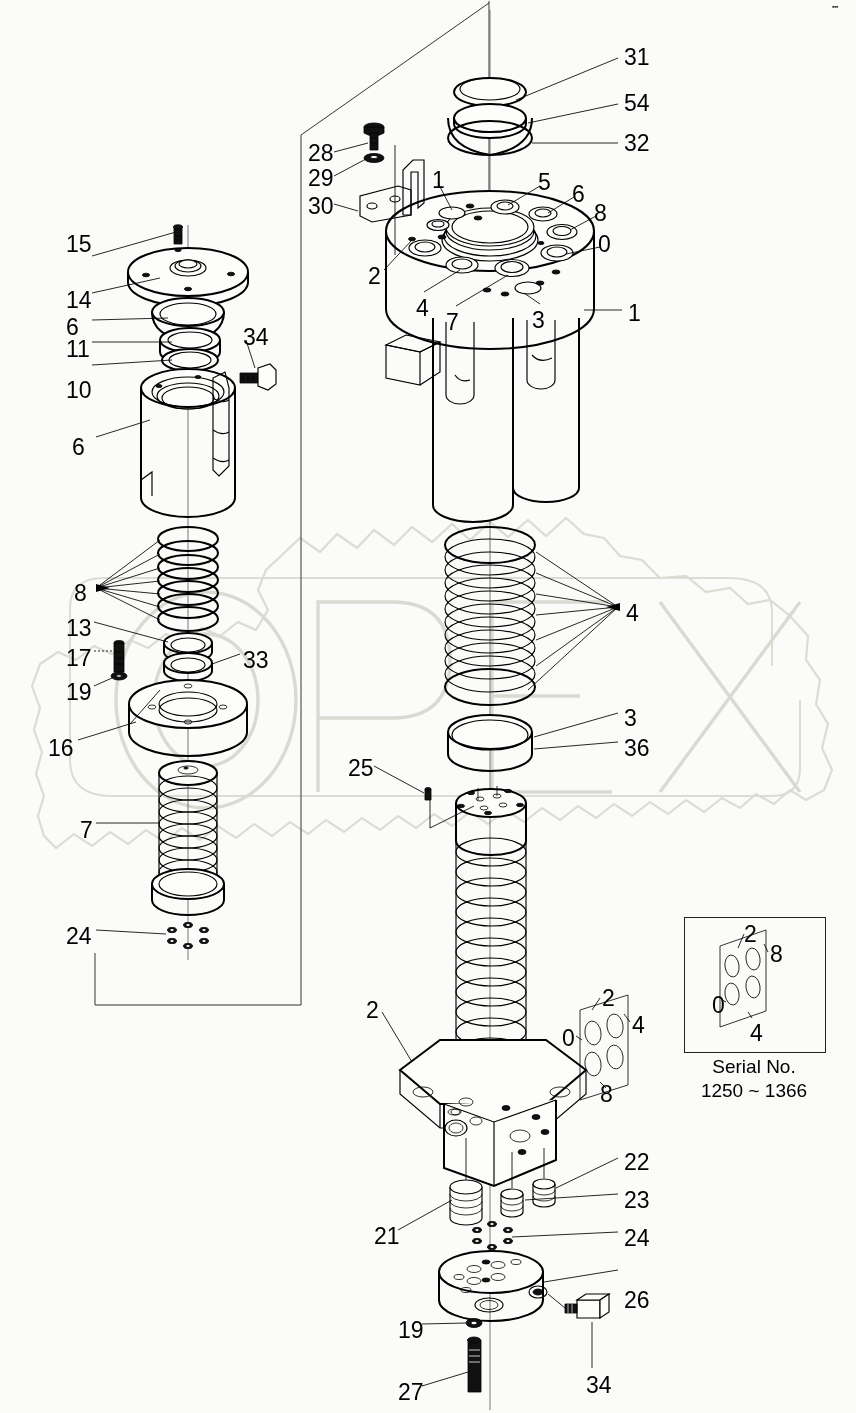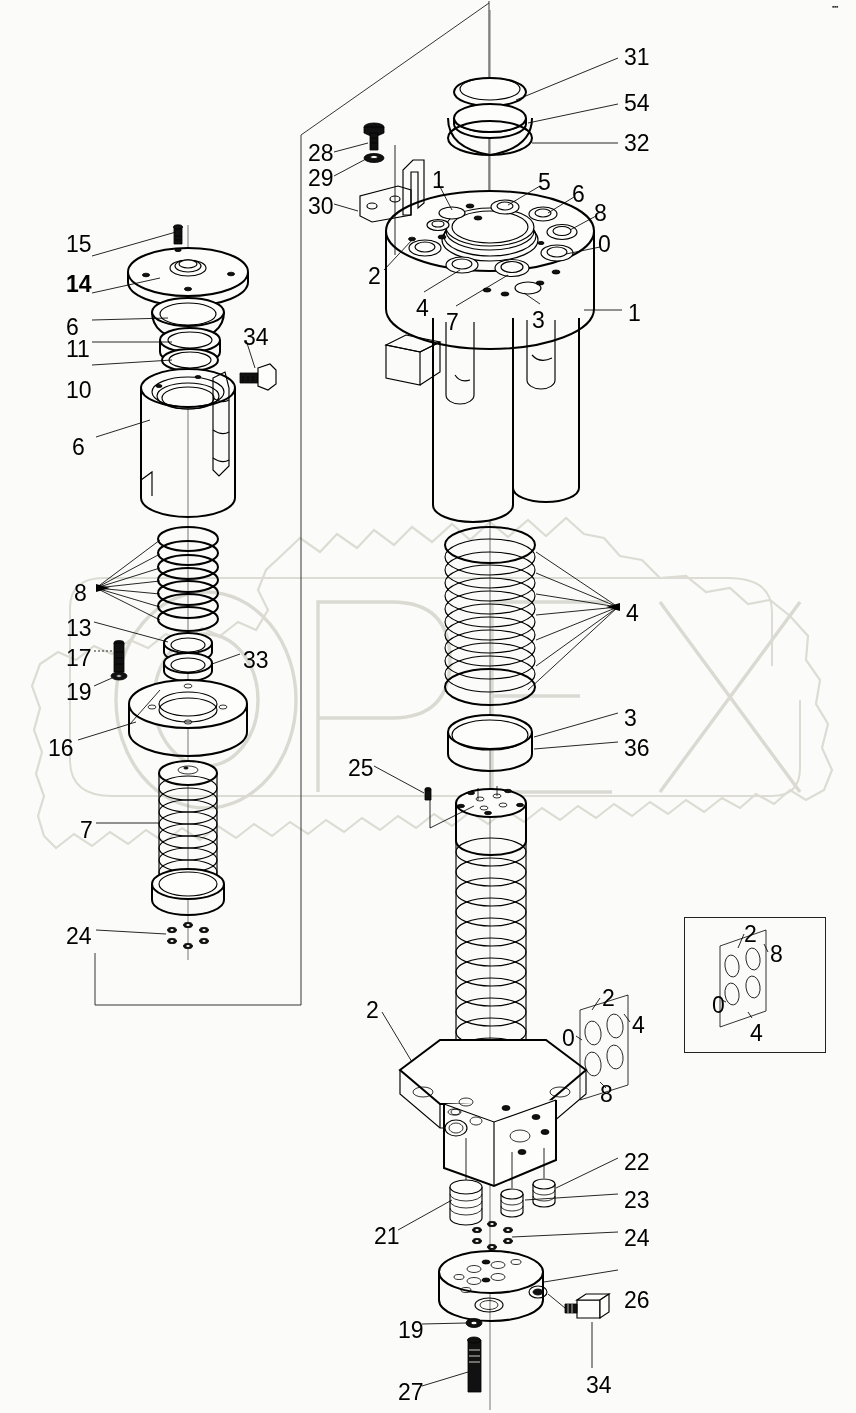--- a/index.html
+++ b/index.html
@@ -695,40 +695,44 @@
       <line x1="606" y1="1088" x2="600" y2="1082"></line>
 
       <line x1="744" y1="934" x2="738" y2="948"></line>
       <line x1="768" y1="952" x2="764" y2="944"></line>
       <line x1="722" y1="1000" x2="726" y2="1002"></line>
       <line x1="752" y1="1018" x2="748" y2="1012"></line>
     </g>
   </svg>
 
   <div class="serial-box"></div>
+  <div class="serial-caption">
+    <div>Serial No.</div>
+    <div>1250 ~ 1366</div>
+  </div>
 
   <div id="callout-layer">
       <div class="callout" style="left: 624px; top: 47px;">31</div>
       <div class="callout" style="left: 624px; top: 93px;">54</div>
       <div class="callout" style="left: 624px; top: 133px;">32</div>
       <div class="callout" style="left: 308px; top: 143px;">28</div>
       <div class="callout" style="left: 308px; top: 168px;">29</div>
       <div class="callout" style="left: 308px; top: 196px;">30</div>
       <div class="callout" style="left: 432px; top: 170px;">1</div>
       <div class="callout" style="left: 538px; top: 172px;">5</div>
       <div class="callout" style="left: 572px; top: 184px;">6</div>
       <div class="callout" style="left: 594px; top: 203px;">8</div>
       <div class="callout" style="left: 598px; top: 234px;">0</div>
       <div class="callout" style="left: 368px; top: 266px;">2</div>
       <div class="callout" style="left: 416px; top: 298px;">4</div>
       <div class="callout" style="left: 446px; top: 312px;">7</div>
       <div class="callout" style="left: 532px; top: 310px;">3</div>
       <div class="callout" style="left: 628px; top: 303px;">1</div>
       <div class="callout" style="left: 66px; top: 234px;">15</div>
-      <div class="callout" style="left: 66px; top: 274px; font-weight: bold;">14</div>
+      <div class="callout" style="left: 66px; top: 290px;">14</div>
       <div class="callout" style="left: 66px; top: 317px;">6</div>
       <div class="callout" style="left: 66px; top: 339px;">11</div>
       <div class="callout" style="left: 66px; top: 380px;">10</div>
       <div class="callout" style="left: 243px; top: 327px;">34</div>
       <div class="callout" style="left: 72px; top: 437px;">6</div>
       <div class="callout" style="left: 74px; top: 583px;">8</div>
       <div class="callout" style="left: 66px; top: 618px;">13</div>
       <div class="callout" style="left: 66px; top: 648px;">17</div>
       <div class="callout" style="left: 243px; top: 650px;">33</div>
       <div class="callout" style="left: 66px; top: 682px;">19</div>

